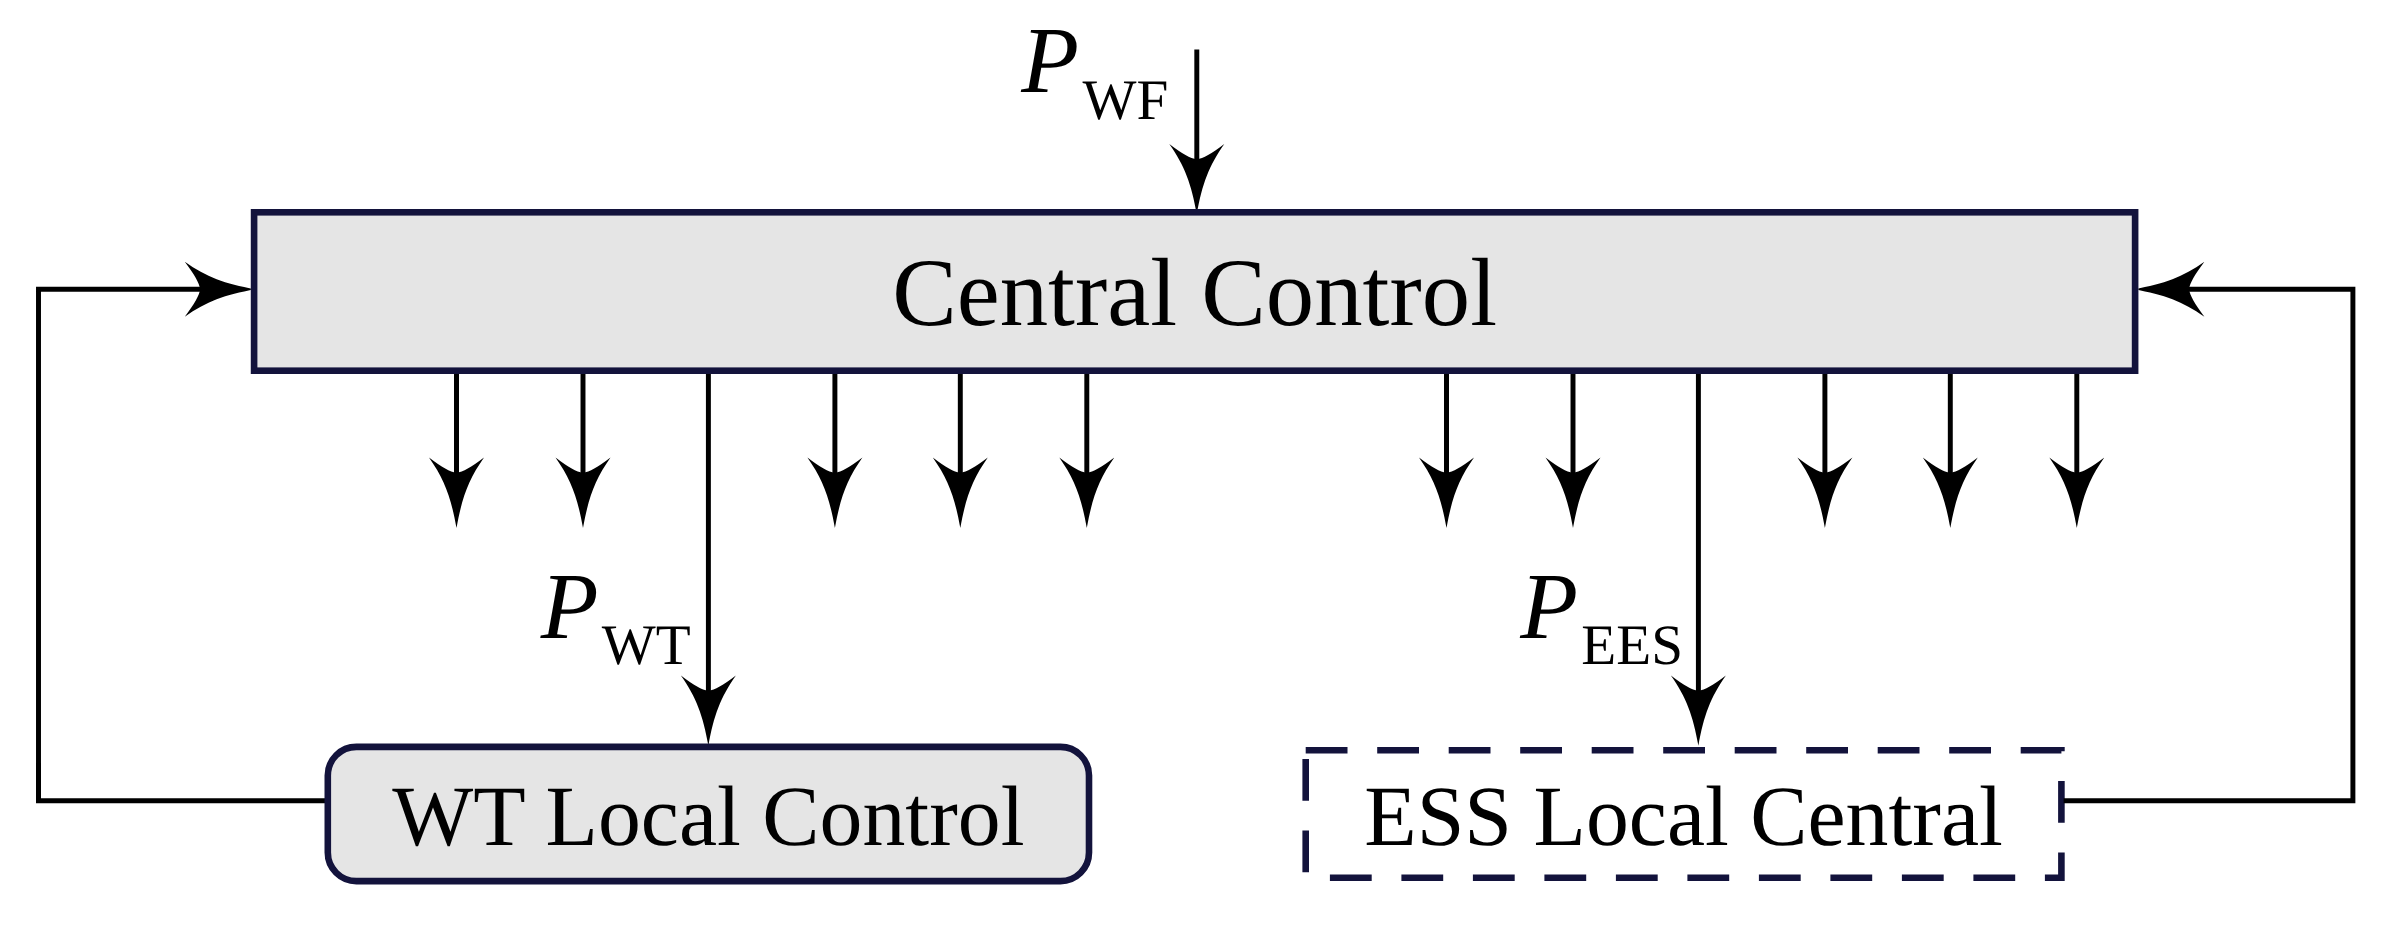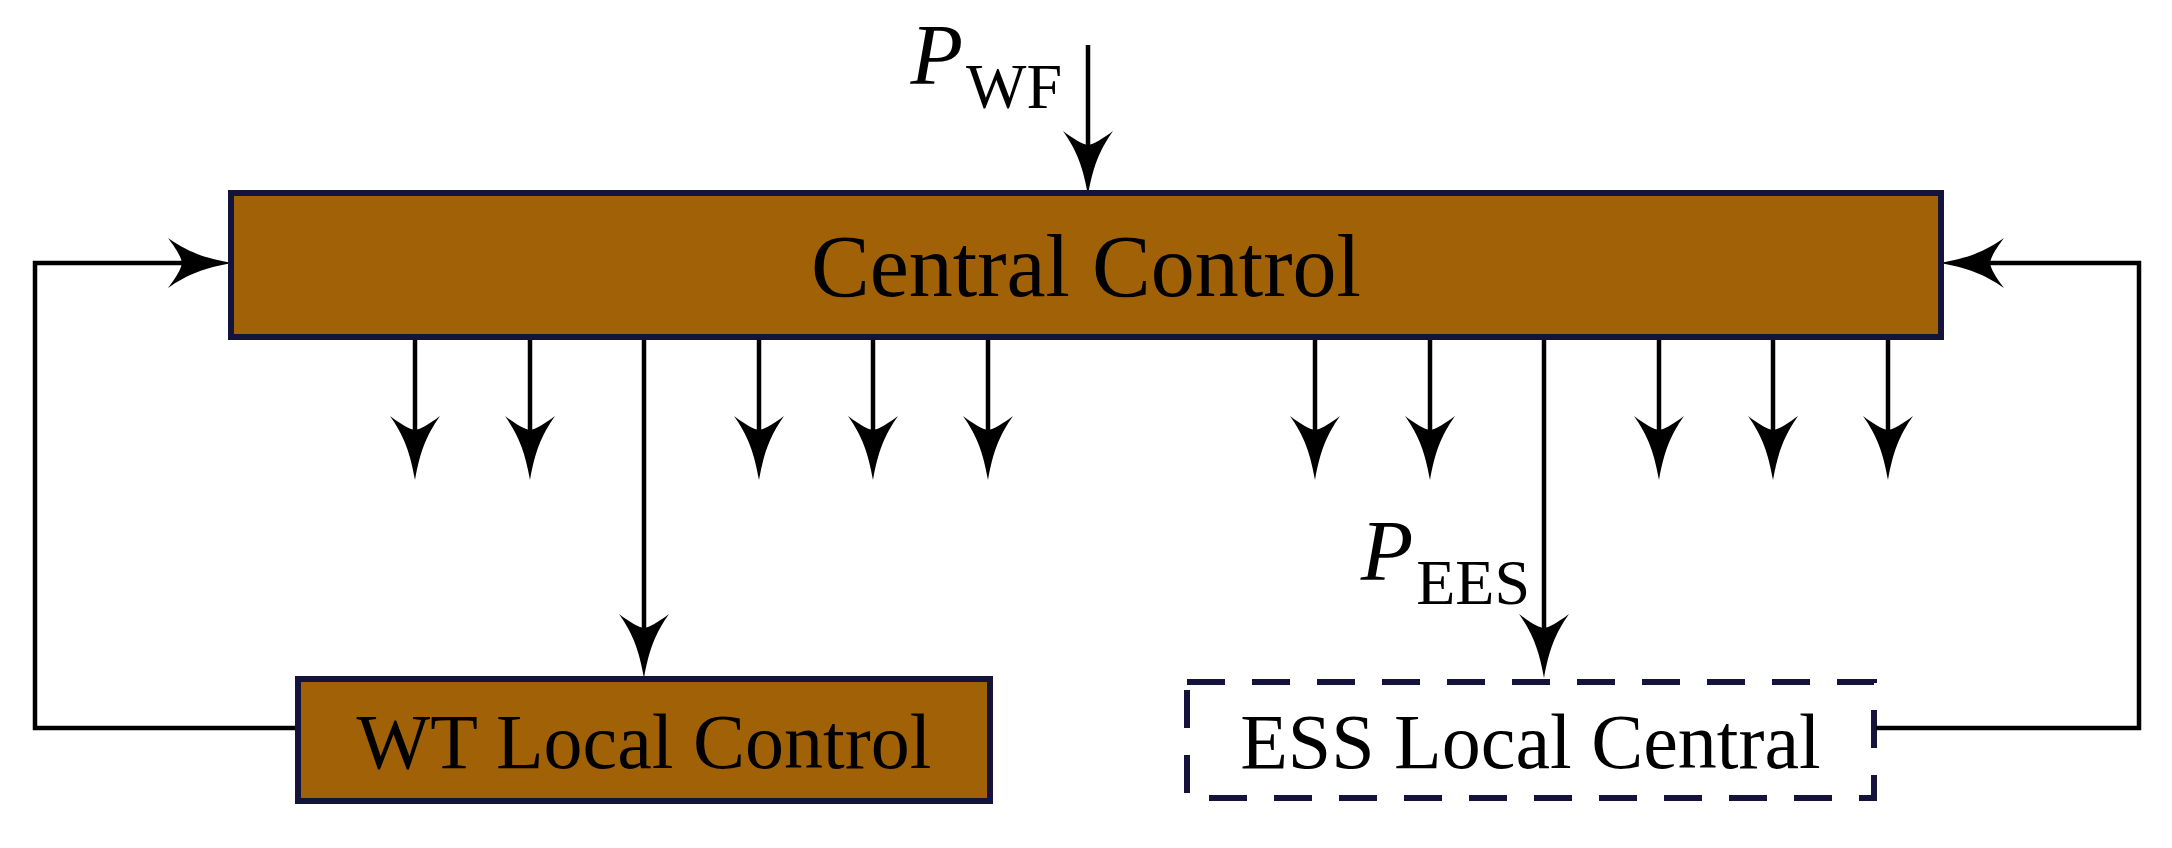--- a/index.html
+++ b/index.html
@@ -16,47 +16,47 @@
   .node {
     position: absolute;
     display: flex;
     align-items: center;
     justify-content: center;
     box-sizing: border-box;
     text-align: center;
   }
   .node.solid {
     border: 6px solid var(--navy, #13133c);
-    background: #a16207;
+    background: #e5e5e5;
   }
   .node-label {
     font-size: 78px;
     line-height: 1;
     white-space: nowrap;
     color: var(--ink, #000000);
     padding-top: 4px;
   }
   #central { left: 228px; top: 190px; width: 1716px; height: 150px; }
   #central .node-label { font-size: 88px; }
-  #wt      { left: 295px; top: 676px; width: 698px; height: 128px; }
+  #wt      { left: 295px; top: 676px; width: 698px; height: 128px; border-radius: 29px; }
   #ess     { left: 1184px; top: 679px; width: 693px; height: 122px; background: transparent; }
   .plabel {
     position: absolute;
     white-space: nowrap;
     line-height: 1;
   }
   .pvar {
     font-style: italic;
     font-size: 86px;
   }
   .psub {
     position: relative;
     top: 24px;
     margin-left: 3px;
-    font-size: 64px;
+    font-size: 52px;
   }
   #pwf  { top: 12px;  right: 1110px; }
   #pwt  { top: 508px; right: 1544px; }
   #pees { top: 508px; right: 642px; margin-left: 31px; }
 </style>
 </head>
 <body>
 
 <div id="stage">
 
@@ -103,18 +103,21 @@
   </div>
 
   <div class="node" id="ess">
     <span class="node-label">ESS Local Central</span>
   </div>
 
   <div class="plabel" id="pwf">
     <span class="pvar">P</span><span class="psub">WF</span>
   </div>
 
+  <div class="plabel" id="pwt">
+    <span class="pvar">P</span><span class="psub">WT</span>
+  </div>
 
   <div class="plabel" id="pees">
     <span class="pvar">P</span><span class="psub">EES</span>
   </div>
 
 </div>
 
 </body></html>

